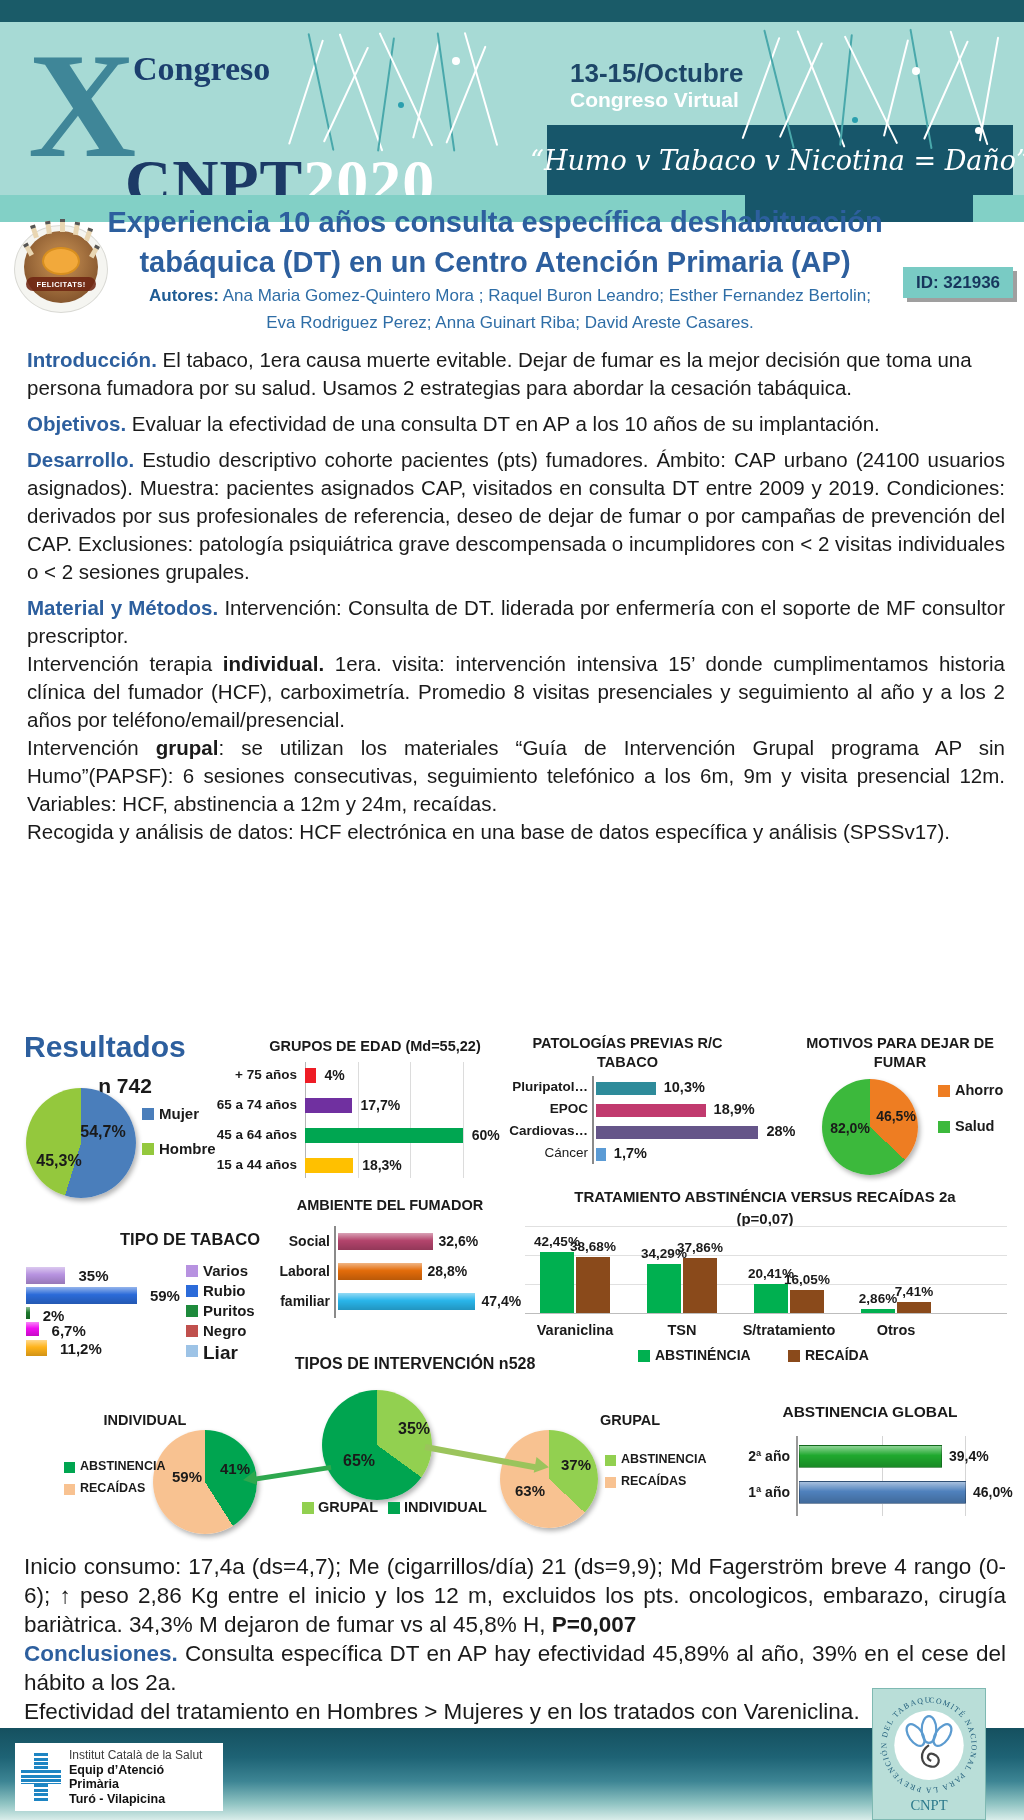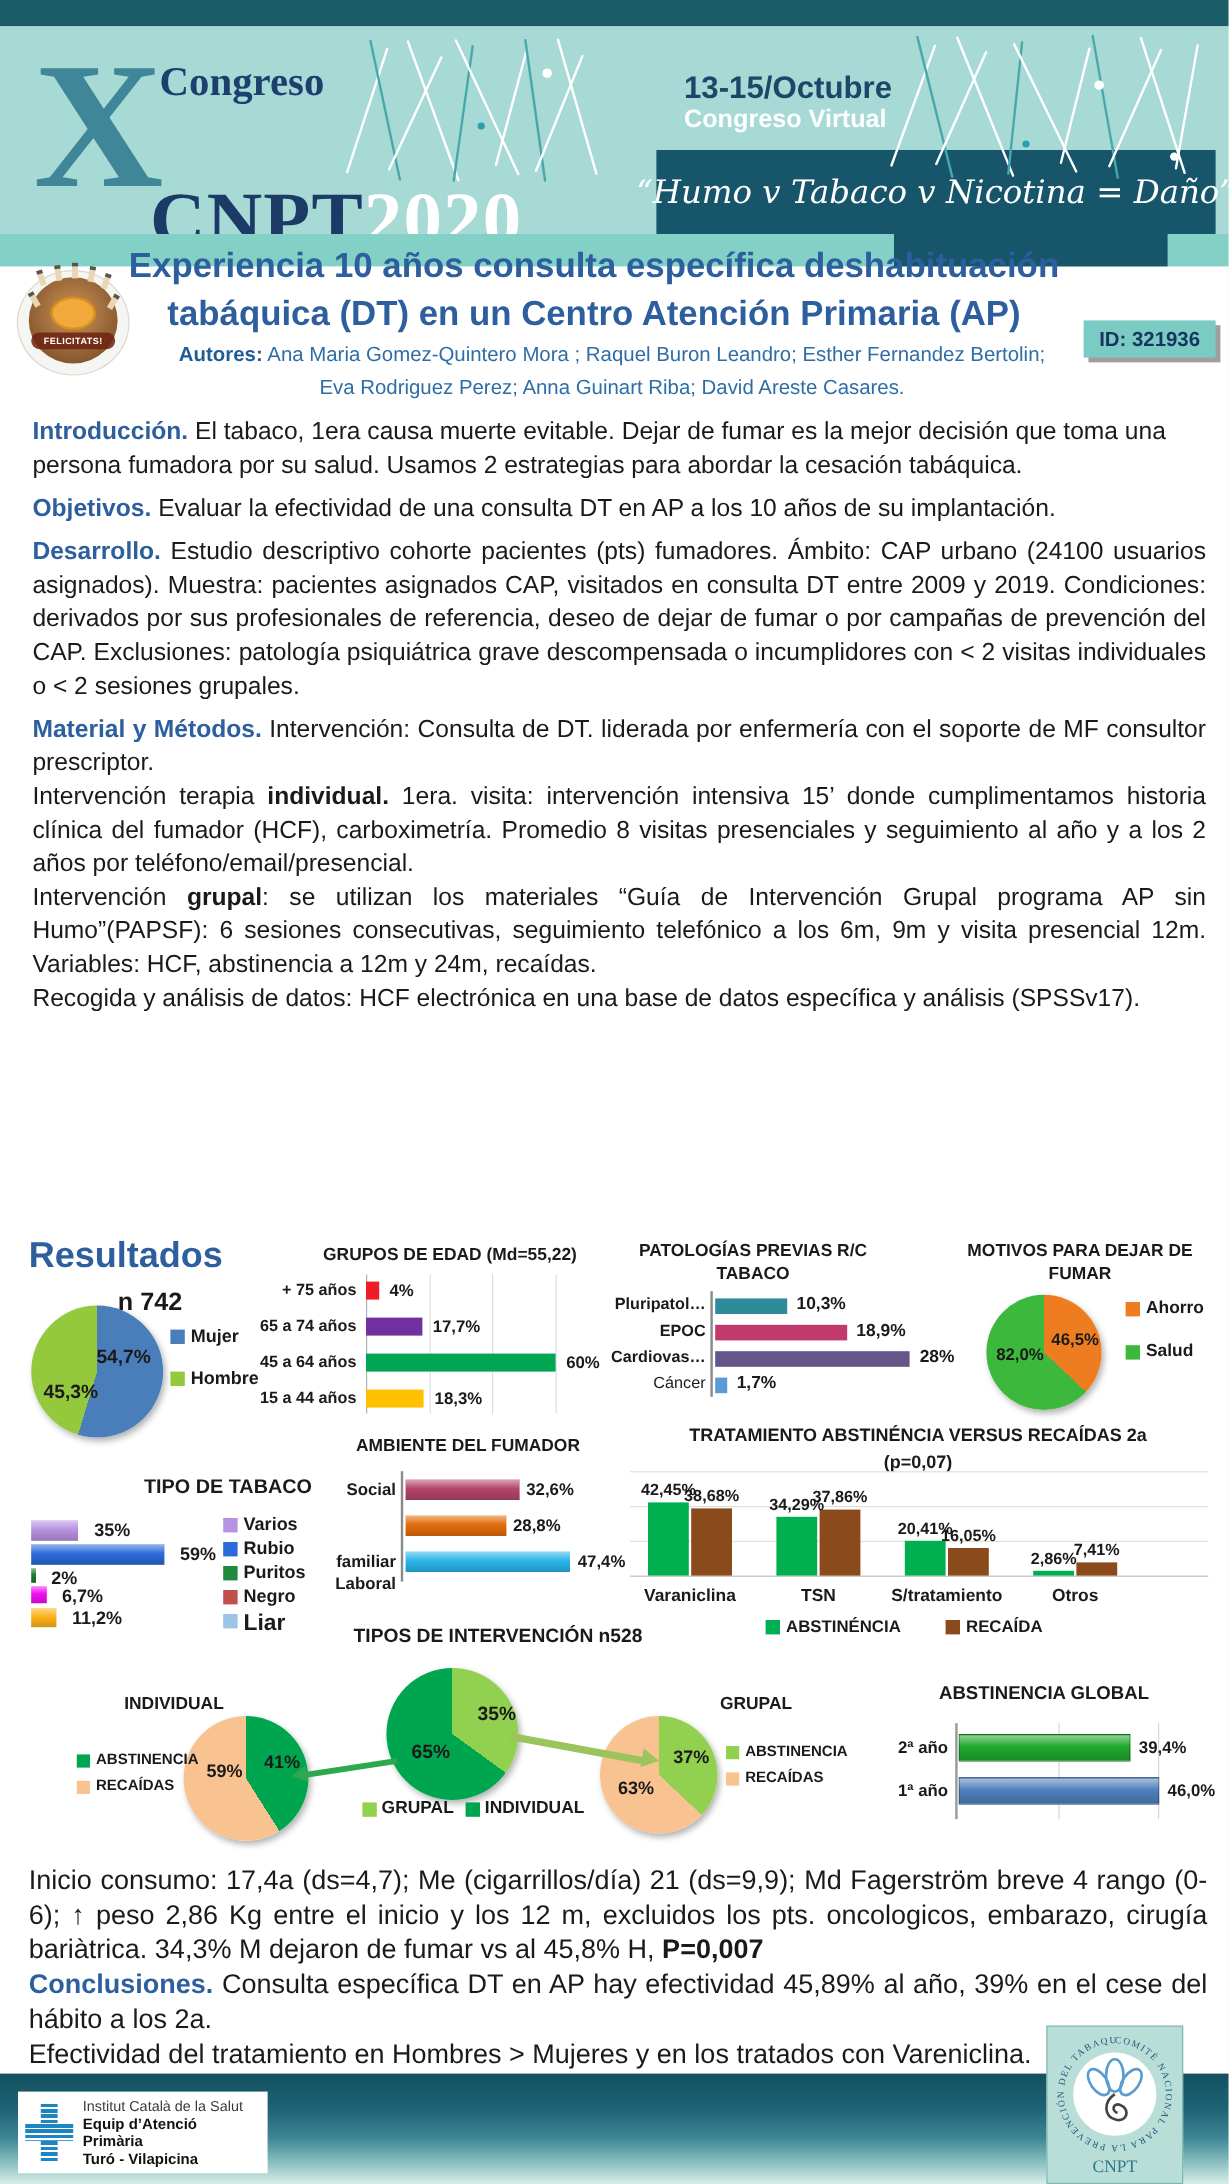--- a/index.html
+++ b/index.html
@@ -215,21 +215,21 @@
       <div style="left: 203px; top: 272px; font-weight: bold; font-size: 15px;">Puritos</div>
       <div style="left: 186px; top: 295px; width: 12px; height: 12px; background: rgb(192, 80, 77);"></div>
       <div style="left: 203px; top: 292px; font-weight: bold; font-size: 15px;">Negro</div>
       <div style="left: 186px; top: 315px; width: 12px; height: 12px; background: rgb(157, 195, 230);"></div>
       <div style="left: 203px; top: 312px; font-weight: bold; font-size: 19px;">Liar</div>
       <div style="left: 295px; top: 167px; width: 190px; text-align: center; font-weight: bold; font-size: 14.5px;">AMBIENTE DEL FUMADOR</div>
       <div style="left: 334px; top: 196px; width: 1.5px; height: 92px; background: rgb(138, 138, 138);"></div>
       <div style="left: 270px; top: 203px; width: 60px; text-align: right; font-weight: bold; font-size: 14px;">Social</div>
       <div style="left: 338px; top: 203px; width: 94.54px; height: 17px; background: linear-gradient(rgba(255, 255, 255, 0.5), rgba(255, 255, 255, 0) 45%, rgba(0, 0, 0, 0.18)) rgb(179, 68, 108);"></div>
       <div style="left: 438.54px; top: 203px; font-weight: bold; font-size: 14px;">32,6%</div>
-      <div style="left: 270px; top: 233px; width: 60px; text-align: right; font-weight: bold; font-size: 14px; margin-top: 48px;">Laboral</div>
+      <div style="left: 270px; top: 233px; width: 60px; text-align: right; font-weight: bold; font-size: 14px;">Laboral</div>
       <div style="left: 338px; top: 233px; width: 83.52px; height: 17px; background: linear-gradient(rgba(255, 255, 255, 0.5), rgba(255, 255, 255, 0) 45%, rgba(0, 0, 0, 0.18)) rgb(227, 108, 10);"></div>
       <div style="left: 427.52px; top: 233px; font-weight: bold; font-size: 14px;">28,8%</div>
       <div style="left: 270px; top: 263px; width: 60px; text-align: right; font-weight: bold; font-size: 14px;">familiar</div>
       <div style="left: 338px; top: 263px; width: 137.46px; height: 17px; background: linear-gradient(rgba(255, 255, 255, 0.5), rgba(255, 255, 255, 0) 45%, rgba(0, 0, 0, 0.18)) rgb(41, 181, 234);"></div>
       <div style="left: 481.46px; top: 263px; font-weight: bold; font-size: 14px;">47,4%</div>
       <div style="left: 520px; top: 158px; width: 490px; text-align: center; font-weight: bold; font-size: 15px;">TRATAMIENTO ABSTINÉNCIA VERSUS RECAÍDAS  2a</div>
       <div style="left: 520px; top: 180px; width: 490px; text-align: center; font-weight: bold; font-size: 15px;">(p=0,07)</div>
       <div style="left: 525px; top: 283px; width: 482px; height: 1px; background: rgb(189, 189, 189);"></div>
       <div style="left: 525px; top: 254px; width: 482px; height: 1px; background: rgb(224, 224, 224);"></div>
       <div style="left: 525px; top: 225px; width: 482px; height: 1px; background: rgb(224, 224, 224);"></div>

